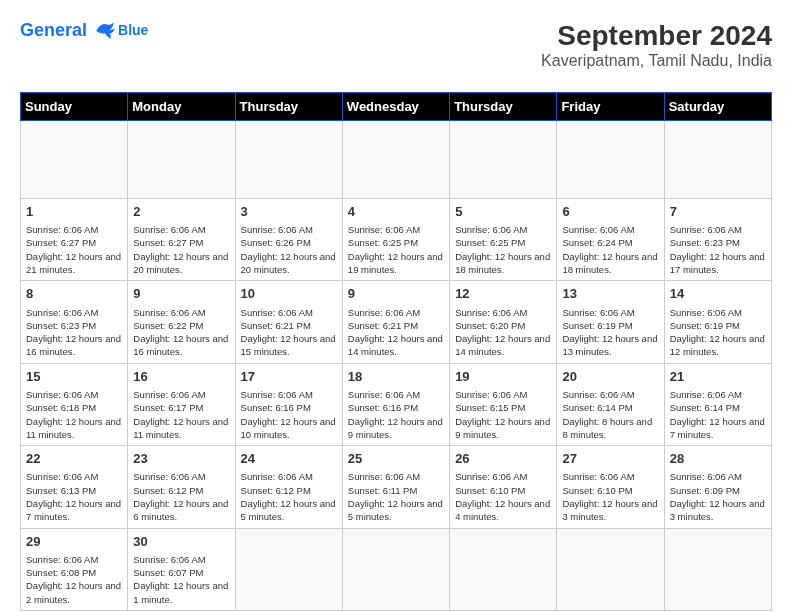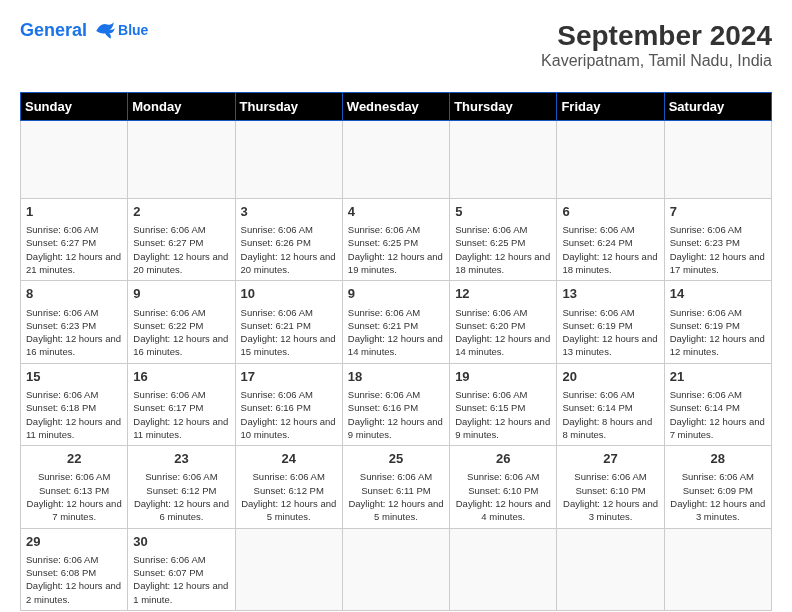--- a/index.html
+++ b/index.html
@@ -236,21 +236,21 @@
         <span>Sunset: 6:14 PM</span><br>
         <span>Daylight: 8 hours and 8 minutes.</span>
       </td>
         <td>
         <span class="day-num">21</span>
         <span>Sunrise: 6:06 AM</span><br>
         <span>Sunset: 6:14 PM</span><br>
         <span>Daylight: 12 hours and 7 minutes.</span>
       </td>
       </tr>
-      <tr style="height: 78px; text-align: center;">
+      <tr style="height: 78px;">
         <td>
         <span class="day-num">22</span>
         <span>Sunrise: 6:06 AM</span><br>
         <span>Sunset: 6:13 PM</span><br>
         <span>Daylight: 12 hours and 7 minutes.</span>
       </td>
         <td>
         <span class="day-num">23</span>
         <span>Sunrise: 6:06 AM</span><br>
         <span>Sunset: 6:12 PM</span><br>

